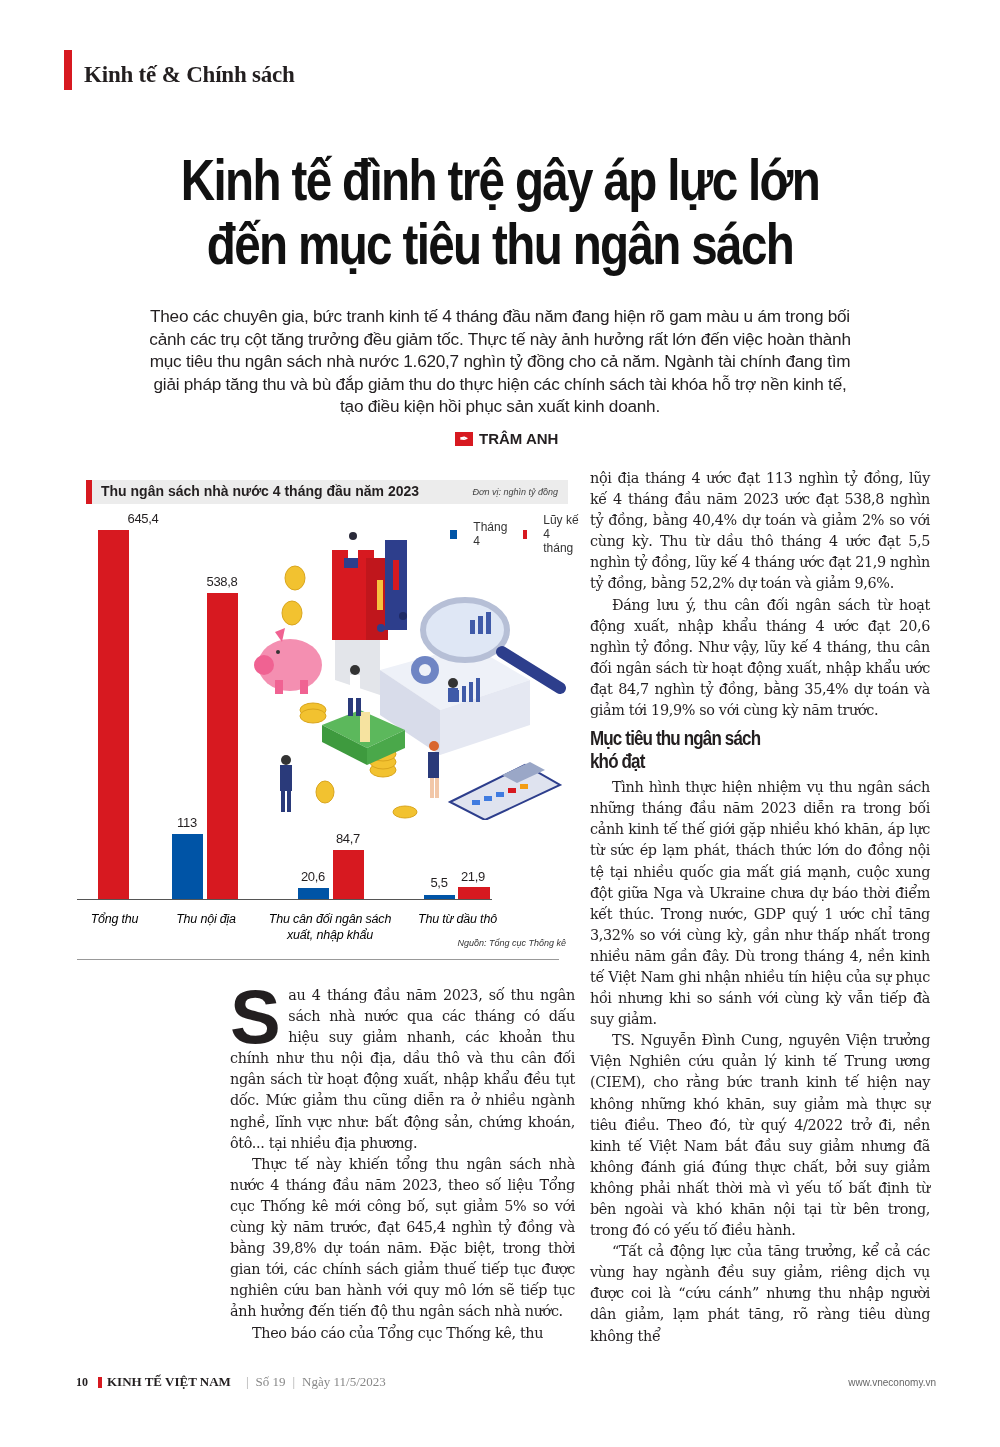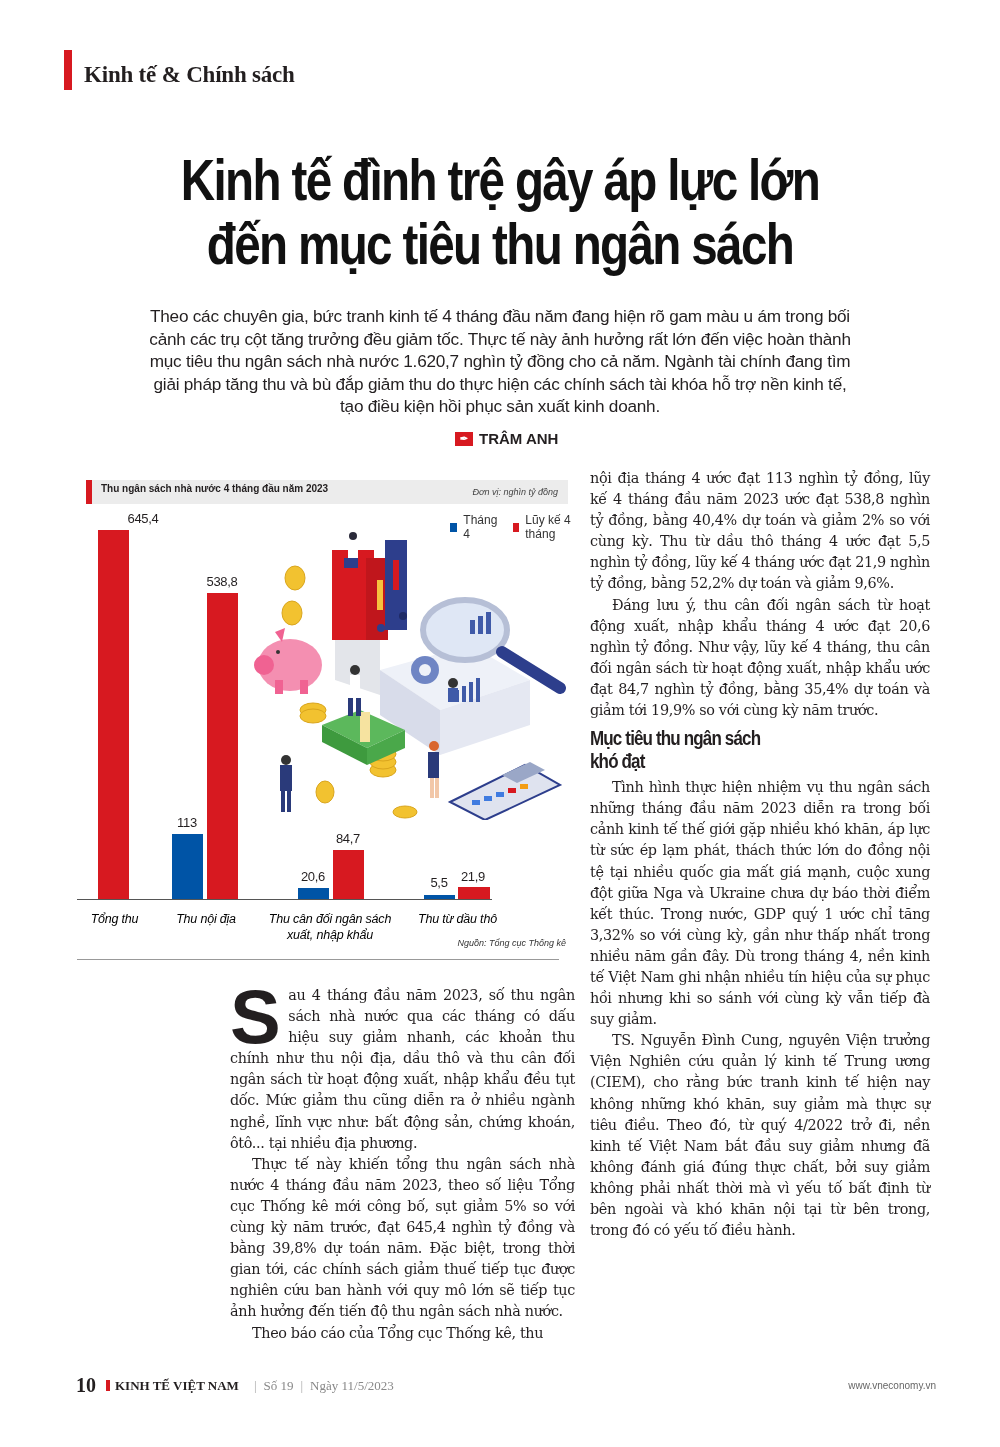--- a/index.html
+++ b/index.html
@@ -13,25 +13,25 @@
 
   .lede { position:absolute; left:140px; top:305px; width:720px; text-align:center; font-family:"Liberation Sans", sans-serif; font-size:17.2px; line-height:22.5px; color:#231f20; letter-spacing:-0.25px; }
 
   .byline { position:absolute; left:455px; top:430px; display:flex; align-items:center; gap:6px; font-family:"Liberation Sans", sans-serif; font-weight:bold; font-size:15px; color:#231f20; }
   .byline .pen { width:18px; height:14px; background:#d71920; display:flex; align-items:center; justify-content:center; color:#fff; font-size:10px; }
 
   
   .chart { position:absolute; left:60px; top:475px; width:520px; height:490px; }
   .chart-header { position:absolute; left:26px; top:5px; width:482px; height:24px; background:#ececec; }
   .chart-header .accent { position:absolute; left:0; top:0; width:6px; height:24px; background:#d71920; }
-  .chart-title { position:absolute; left:15px; top:3px; font-family:"Liberation Sans", sans-serif; font-weight:bold; font-size:10px; color:#231f20; }
+  .chart-title { position:absolute; left:15px; top:3px; font-family:"Liberation Sans", sans-serif; font-weight:bold; font-size:14px; color:#231f20; }
   .chart-unit { position:absolute; right:10px; top:7px; font-family:"Liberation Sans", sans-serif; font-style:italic; font-size:9px; color:#444; }
 
   .legend { position:absolute; left:390px; top:38px; display:flex; gap:14px; font-family:"Liberation Sans", sans-serif; font-size:12px; color:#333; }
-  .legend-item { display:flex; align-items:center; gap:6px; }
+  .legend-item { display:flex; align-items:center; gap:16px; }
   .legend-swatch { width:9px; height:9px; }
 
   .bar { position:absolute; }
   .bar-label { position:absolute; font-family:"Liberation Sans", sans-serif; font-size:13px; color:#231f20; width:60px; text-align:center; letter-spacing:-0.3px; }
   .baseline { position:absolute; left:17px; top:424px; width:415px; height:1px; background:#555; }
   .cat-label { position:absolute; font-family:"Liberation Sans", sans-serif; font-size:12.5px; color:#000000; text-align:center; line-height:16px; letter-spacing:-0.2px;font-style:italic; }
   .source { position:absolute; right:14px; top:463px; font-family:"Liberation Sans", sans-serif; font-style:italic; font-size:9px; color:#333; }
   .chart-rule { position:absolute; left:17px; top:484px; width:482px; height:1px; background:#999; }
 
   
@@ -40,21 +40,21 @@
   
   .col { position:absolute; font-family:"DejaVu Serif", serif; font-size:14.4px; line-height:21.1px; text-align:justify; color:#231f20; letter-spacing:-0.35px; }
   .col p { text-indent:22px; }
   .col p.noindent { text-indent:0; }
   .col-left { left:230px; top:985px; width:345px; }
   .col-right { left:590px; top:468px; width:340px; }
   .dropcap { float:left; font-family:"Liberation Sans", sans-serif; font-weight:bold; font-size:76px; line-height:60px; margin:2px 8px 0 0; color:#231f20; }
   .subhead { font-family:"Liberation Sans", sans-serif; font-weight:bold; font-size:20px; line-height:23px; letter-spacing:-1px; transform:scaleX(0.85); transform-origin:left; margin:6px 0 4px 0; text-indent:0; }
 
   .footer { position:absolute; left:76px; top:1374px; width:860px; display:flex; align-items:center; font-family:"Liberation Serif", serif; font-size:13px; color:#888; }
-  .footer .page-num { font-weight:bold; font-size:20px; color:#231f20; margin-right:10px; }
+  .footer .page-num { font-weight:bold; font-size:12px; color:#231f20; margin-right:10px; }
   .footer .mark { width:4px; height:11px; background:#d71920; margin-right:5px; }
   .footer .pub { font-weight:bold; color:#231f20; margin-right:8px; }
   .footer .sep { margin:0 7px; color:#aaa; }
   .footer .site { margin-left:auto; font-family:"Liberation Sans", sans-serif; font-size:10px; color:#666; }
 </style>
 </head>
 <body>
 
 <div class="section-bar"></div>
 <div class="section-label">Kinh tế &amp; Chính sách</div>
@@ -220,20 +220,21 @@
 
 <div class="col col-right">
   <p class="noindent">nội địa tháng 4 ước đạt 113 nghìn tỷ đồng, lũy kế 4 tháng đầu năm 2023 ước đạt 538,8 nghìn tỷ đồng, bằng 40,4% dự toán và giảm 2% so với cùng kỳ. Thu từ dầu thô tháng 4 ước đạt 5,5 nghìn tỷ đồng, lũy kế 4 tháng ước đạt 21,9 nghìn tỷ đồng, bằng 52,2% dự toán và giảm 9,6%.</p>
   <p>Đáng lưu ý, thu cân đối ngân sách từ hoạt động xuất, nhập khẩu tháng 4 ước đạt 20,6 nghìn tỷ đồng. Như vậy, lũy kế 4 tháng, thu cân đối ngân sách từ hoạt động xuất, nhập khẩu ước đạt 84,7 nghìn tỷ đồng, bằng 35,4% dự toán và giảm tới 19,9% so với cùng kỳ năm trước.</p>
   <div class="subhead">
     <div>Mục tiêu thu ngân sách</div>
     <div>khó đạt</div>
   </div>
   <p>Tình hình thực hiện nhiệm vụ thu ngân sách những tháng đầu năm 2023 diễn ra trong bối cảnh kinh tế thế giới gặp nhiều khó khăn, áp lực từ sức ép lạm phát, thách thức lớn do đồng nội tệ tại nhiều quốc gia mất giá mạnh, cuộc xung đột giữa Nga và Ukraine chưa dự báo thời điểm kết thúc. Trong nước, GDP quý 1 ước chỉ tăng 3,32% so với cùng kỳ, gần như thấp nhất trong nhiều năm gần đây. Dù trong tháng 4, nền kinh tế Việt Nam ghi nhận nhiều tín hiệu của sự phục hồi nhưng khi so sánh với cùng kỳ vẫn tiếp đà suy giảm.</p>
   <p>TS. Nguyễn Đình Cung, nguyên Viện trưởng Viện Nghiên cứu quản lý kinh tế Trung ương (CIEM), cho rằng bức tranh kinh tế hiện nay không những khó khăn, suy giảm mà thực sự tiêu điều. Theo đó, từ quý 4/2022 trở đi, nền kinh tế Việt Nam bắt đầu suy giảm nhưng đã không đánh giá đúng thực chất, bởi suy giảm không phải nhất thời mà vì yếu tố bất định từ bên ngoài và khó khăn nội tại từ bên trong, trong đó có yếu tố điều hành.</p>
+  <p>“Tất cả động lực của tăng trưởng, kể cả các vùng hay ngành đều suy giảm, riêng dịch vụ được coi là “cứu cánh” nhưng thu nhập người dân giảm, lạm phát tăng, rõ ràng tiêu dùng không thể</p>
 </div>
 
 <div class="footer">
   <span class="page-num">10</span>
   <span class="mark"></span>
   <span class="pub">KINH TẾ VIỆT NAM</span>
   <span class="sep">|</span>
   <span>Số 19</span>
   <span class="sep">|</span>
   <span>Ngày 11/5/2023</span>

